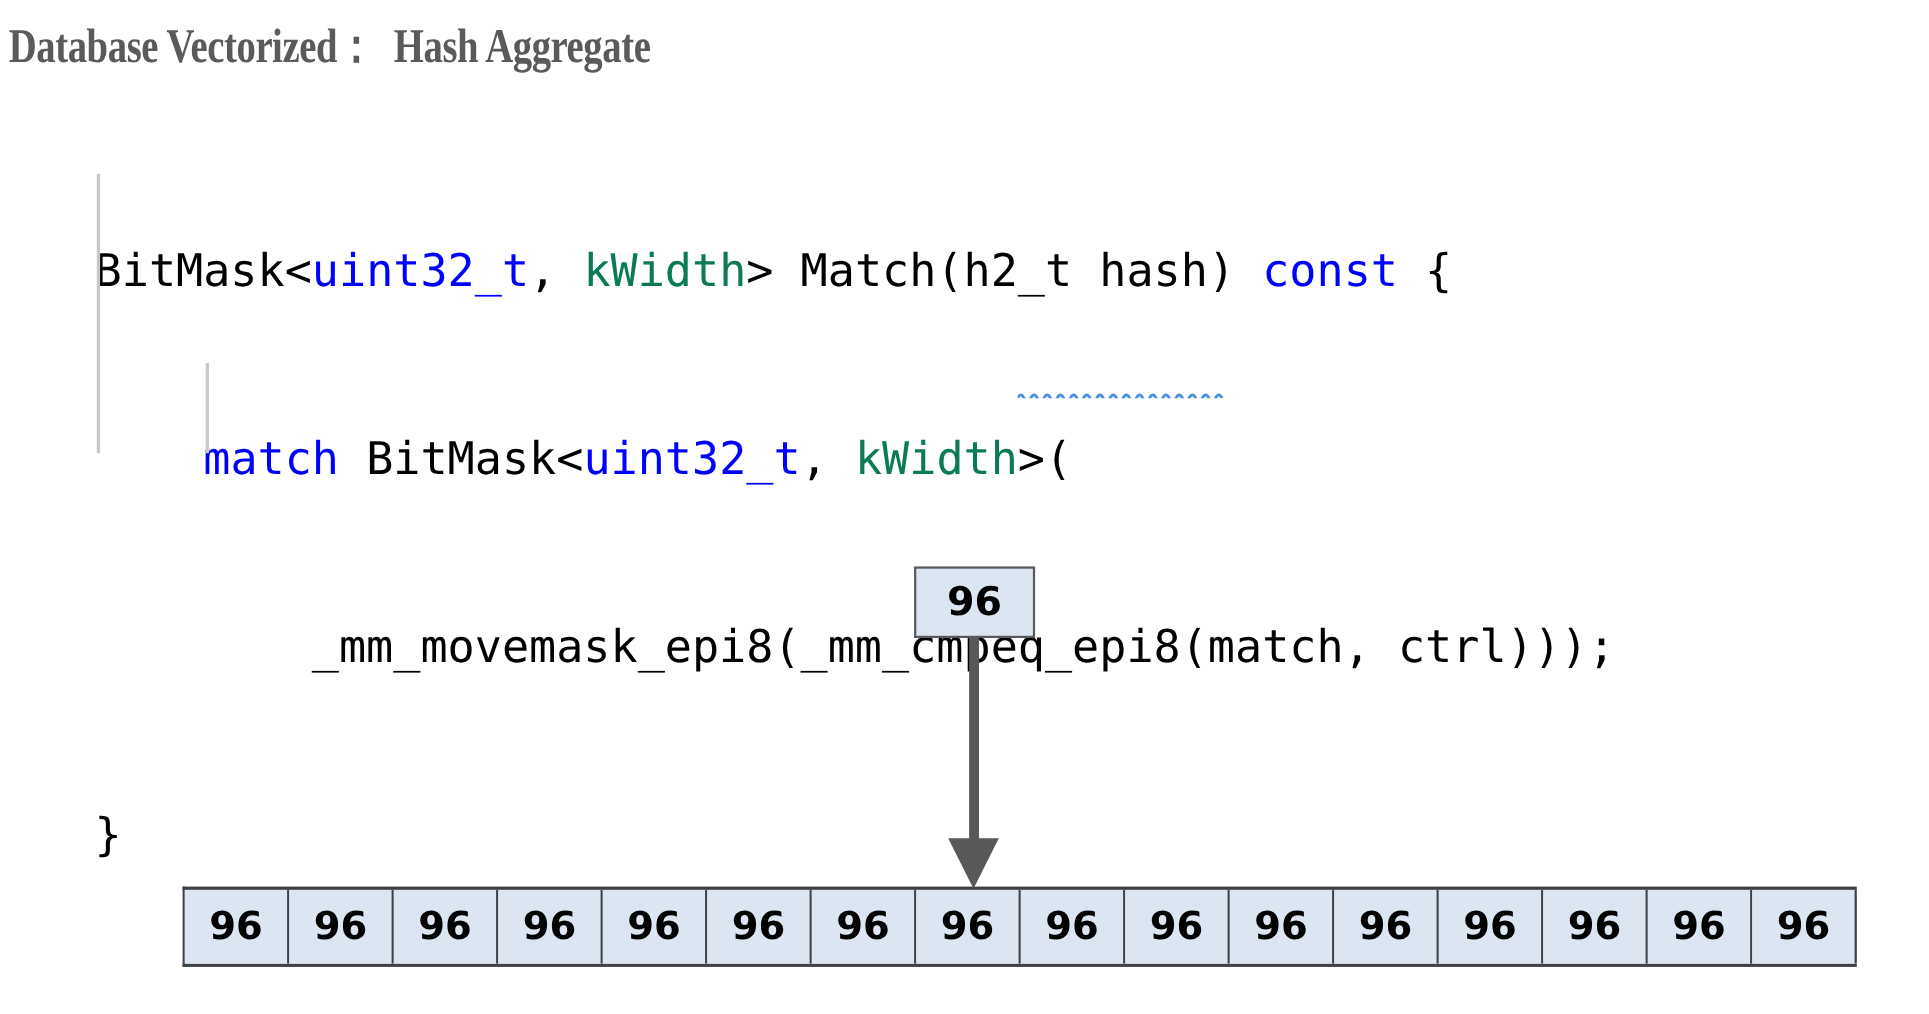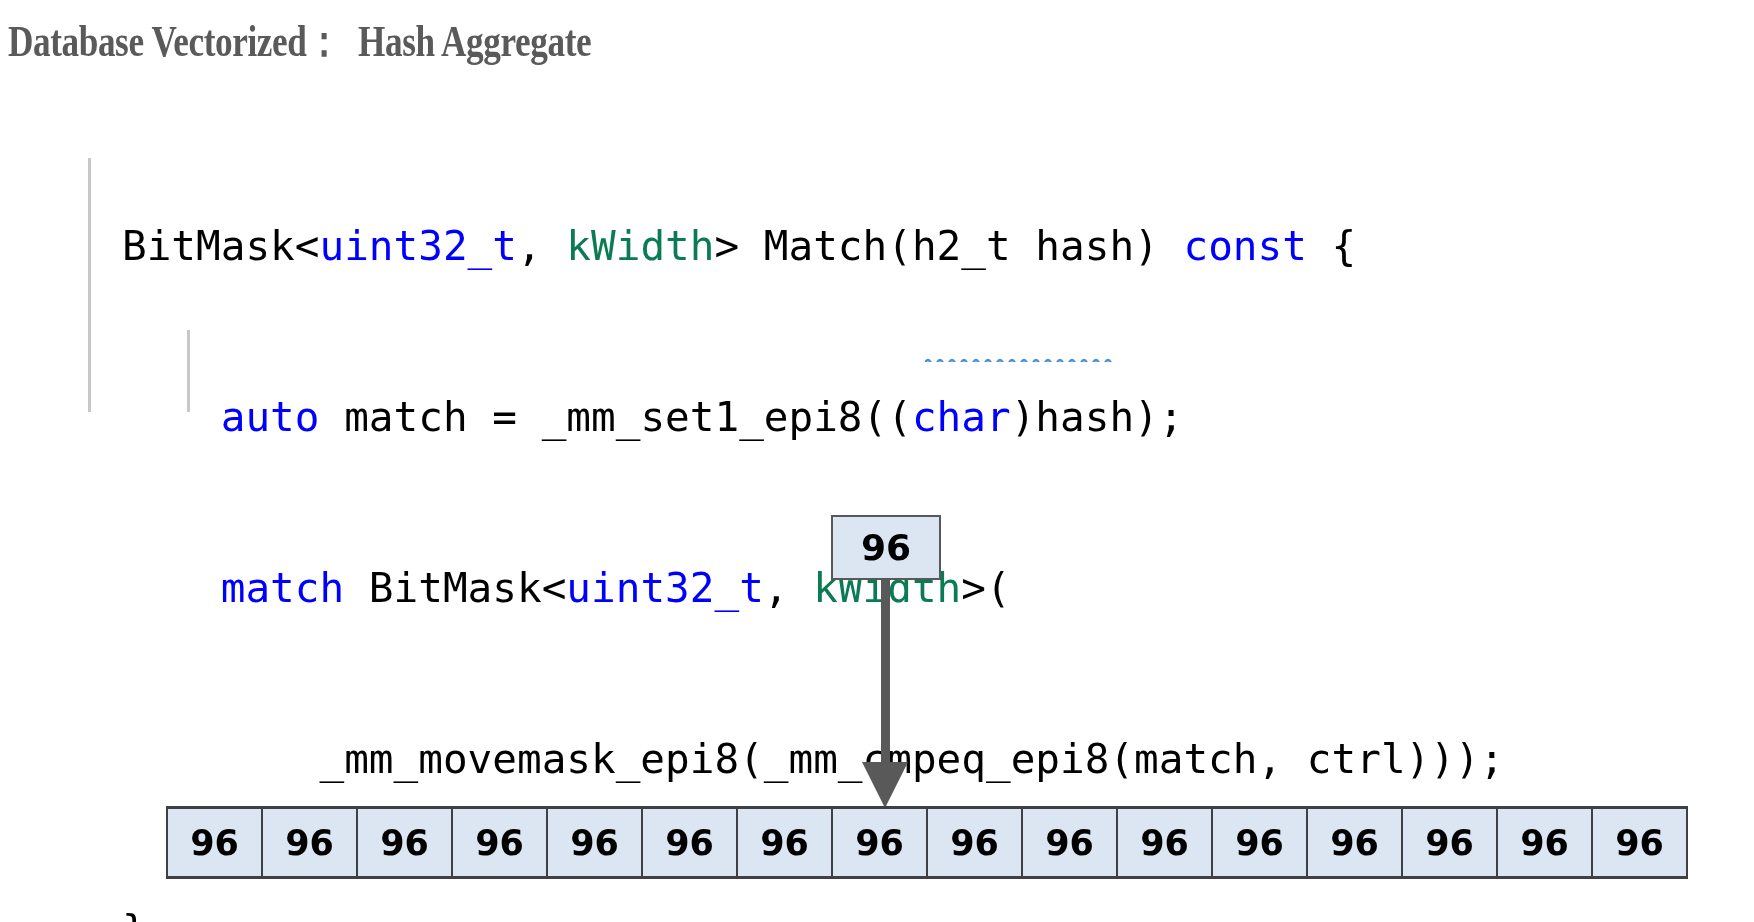--- a/index.html
+++ b/index.html
@@ -38,21 +38,20 @@
     font-family: "DejaVu Sans Mono", "Liberation Mono", monospace;
     font-size: 41px;
     line-height: 57px;
     color: #000000;
     white-space: pre;
   }
   .code-line {
     position: relative;
     white-space: pre;
     height: 57px;
-    margin-left: 36px;
   }
   .tok-type   { color: #0000ff; }
   .tok-kw     { color: #0000ff; }
   .tok-tmpl   { color: #0a7b52; }
   .tok-plain  { color: #000000; }
 
   
   .guide {
     position: absolute;
     width: 3px;
@@ -136,21 +135,20 @@
     color: #000000;
   }
 </style>
 </head>
 <body>
 
 <div class="slide-title">Database Vectorized：  Hash Aggregate</div>
 
 <div class="code-block">
   <div class="code-line" id="cl-0"><span class="tok-plain">BitMask&lt;</span><span class="tok-type">uint32_t</span><span class="tok-plain">, </span><span class="tok-tmpl">kWidth</span><span class="tok-plain">&gt; Match(h2_t hash) </span><span class="tok-kw">const</span><span class="tok-plain"> {</span></div>
-  <div class="code-line" id="cl-1"><span class="tok-plain">    </span><span class="tok-kw">auto</span><span class="tok-plain"> match = _mm_set1_epi8((</span><span class="tok-kw">char</span><span class="tok-plain">)hash);</span></div>
   <div class="code-line" id="cl-2"><span class="tok-plain">    </span><span class="tok-kw">match</span><span class="tok-plain"> BitMask&lt;</span><span class="tok-type">uint32_t</span><span class="tok-plain">, </span><span class="tok-tmpl">kWidth</span><span class="tok-plain">&gt;(</span></div>
   <div class="code-line" id="cl-3"><span class="tok-plain">        _mm_movemask_epi8(_mm_cmpeq_epi8(match, ctrl)));</span></div>
   <div class="code-line" id="cl-4"><span class="tok-plain">}</span></div>
 </div>
 
 <div class="guide" id="guide-1"></div>
 <div class="guide" id="guide-2"></div>
 
 <div class="squiggle">
   <svg width="190" height="10" viewBox="0 0 190 10" preserveAspectRatio="none">

